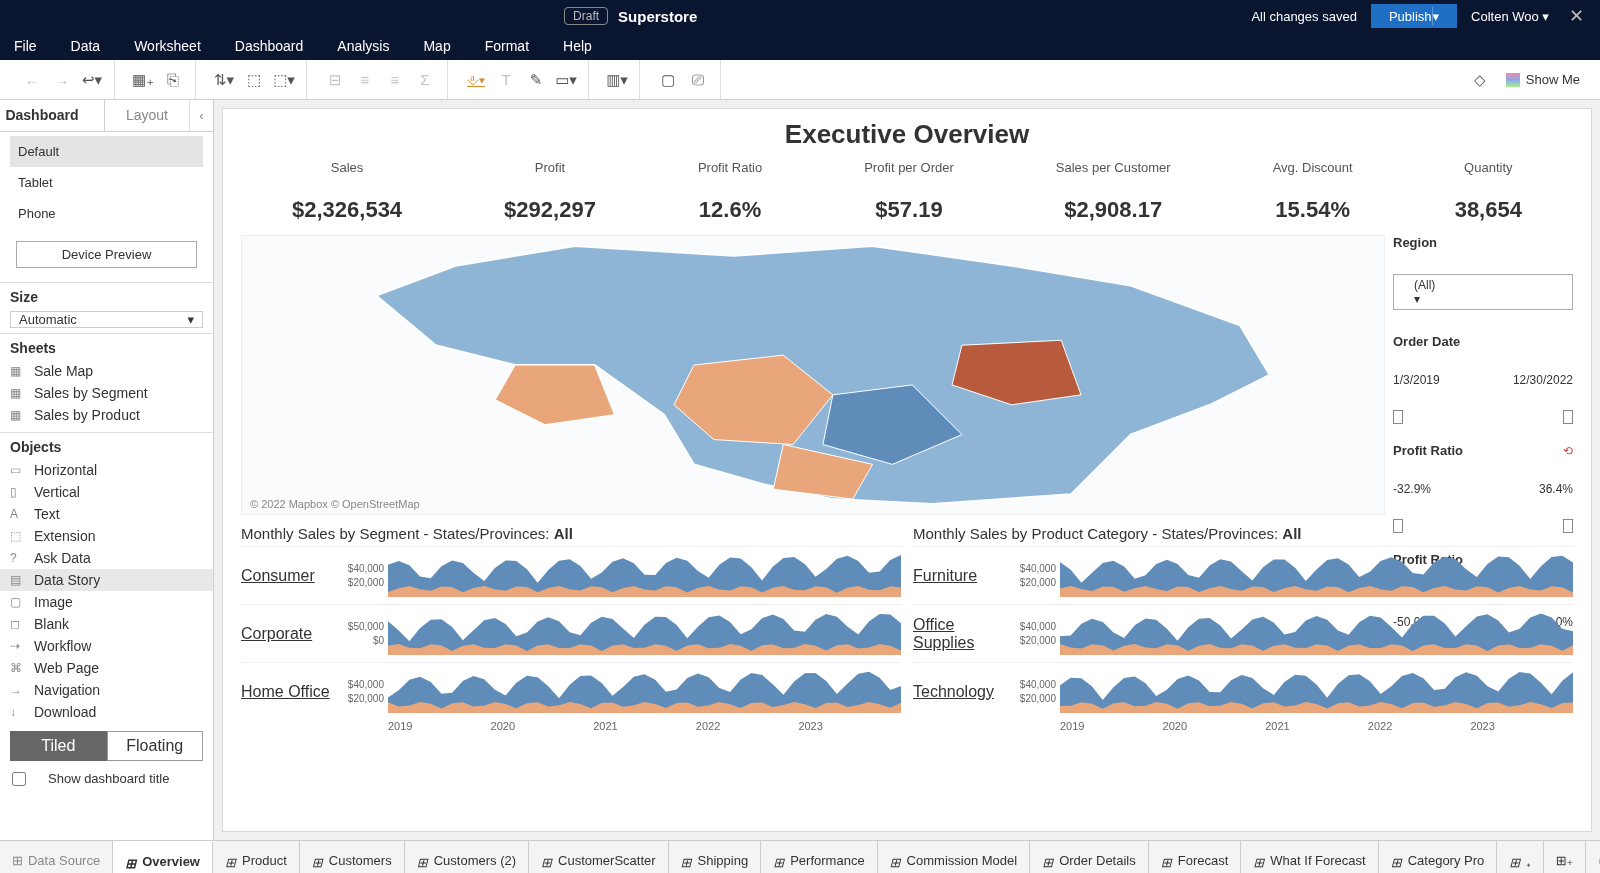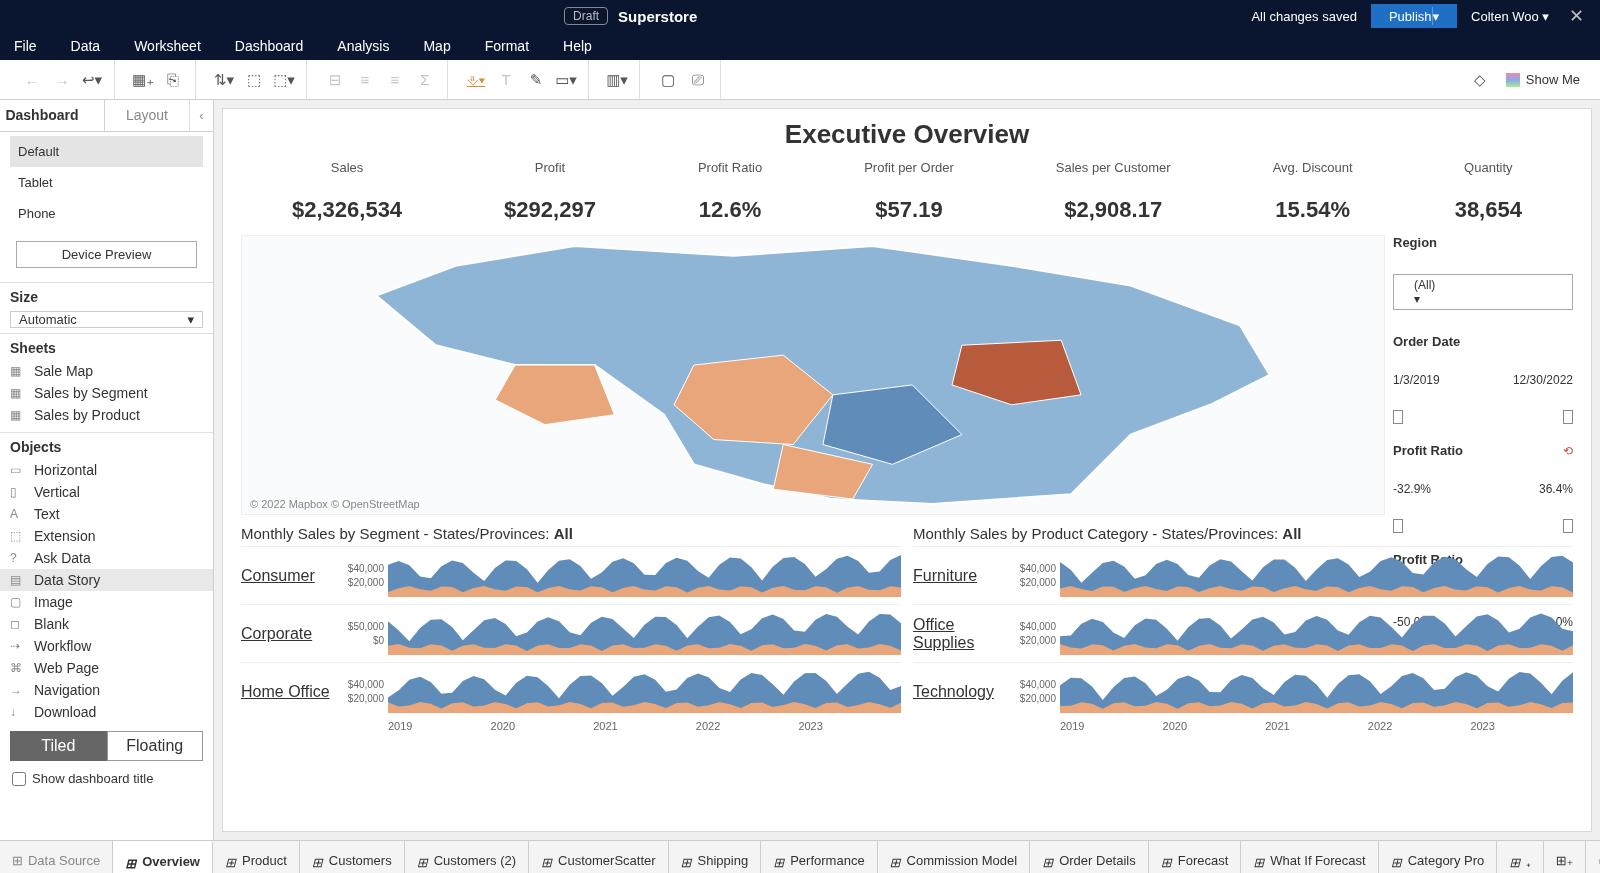--- a/index.html
+++ b/index.html
@@ -40,21 +40,21 @@
 .dev-item.sel{background:#e4e4e4;}
 .dev-preview{margin:8px 16px 14px;border:1px solid #aaa;text-align:center;padding:5px 0;cursor:pointer;}
 .sect-head{padding:6px 10px 4px;font-weight:600;border-top:1px solid #e0e0e0;font-size:14px;}
 .size-sel{margin:2px 10px 5px;border:1px solid #ccc;padding:0 8px;display:flex;justify-content:space-between;align-items:center;cursor:pointer;font-size:13px;}
 .sheet-item,.obj-item{display:flex;align-items:center;gap:8px;padding:3px 10px;cursor:pointer;font-size:14px;}
 .sheet-item i,.obj-item i{width:16px;font-style:normal;color:#888;font-size:12px;}
 .obj-item.hov{background:#e8e8e8;}
 .tile-toggle{display:flex;margin:8px 10px 6px;}
 .tile-toggle div{flex:1;text-align:center;padding:5px 0;border:1px solid #999;font-size:16px;cursor:pointer;}
 .tile-toggle .sel{background:#666;color:#fff;border-color:#666;}
-.show-title{display:flex;align-items:center;gap:6px;padding:4px 12px 8px;font-size:13px;}
+.show-title{display:flex;align-items:center;gap:22px;padding:4px 12px 8px;font-size:13px;}
 .show-title input{width:14px;height:14px;}
 
 
 .canvas{flex:1;background:#f0f0f0;padding:8px;overflow:hidden;}
 .dash{background:#fff;height:100%;padding:10px 18px;display:flex;flex-direction:column;border:1px solid #d8d8d8;}
 .dash h1{text-align:center;font-size:26px;font-weight:700;margin-bottom:10px;}
 .kpis{display:flex;justify-content:space-around;margin-bottom:12px;}
 .kpi{text-align:center;}
 .kpi .lbl{font-size:13px;color:#555;margin-bottom:22px;}
 .kpi .val{font-size:22px;font-weight:700;}

